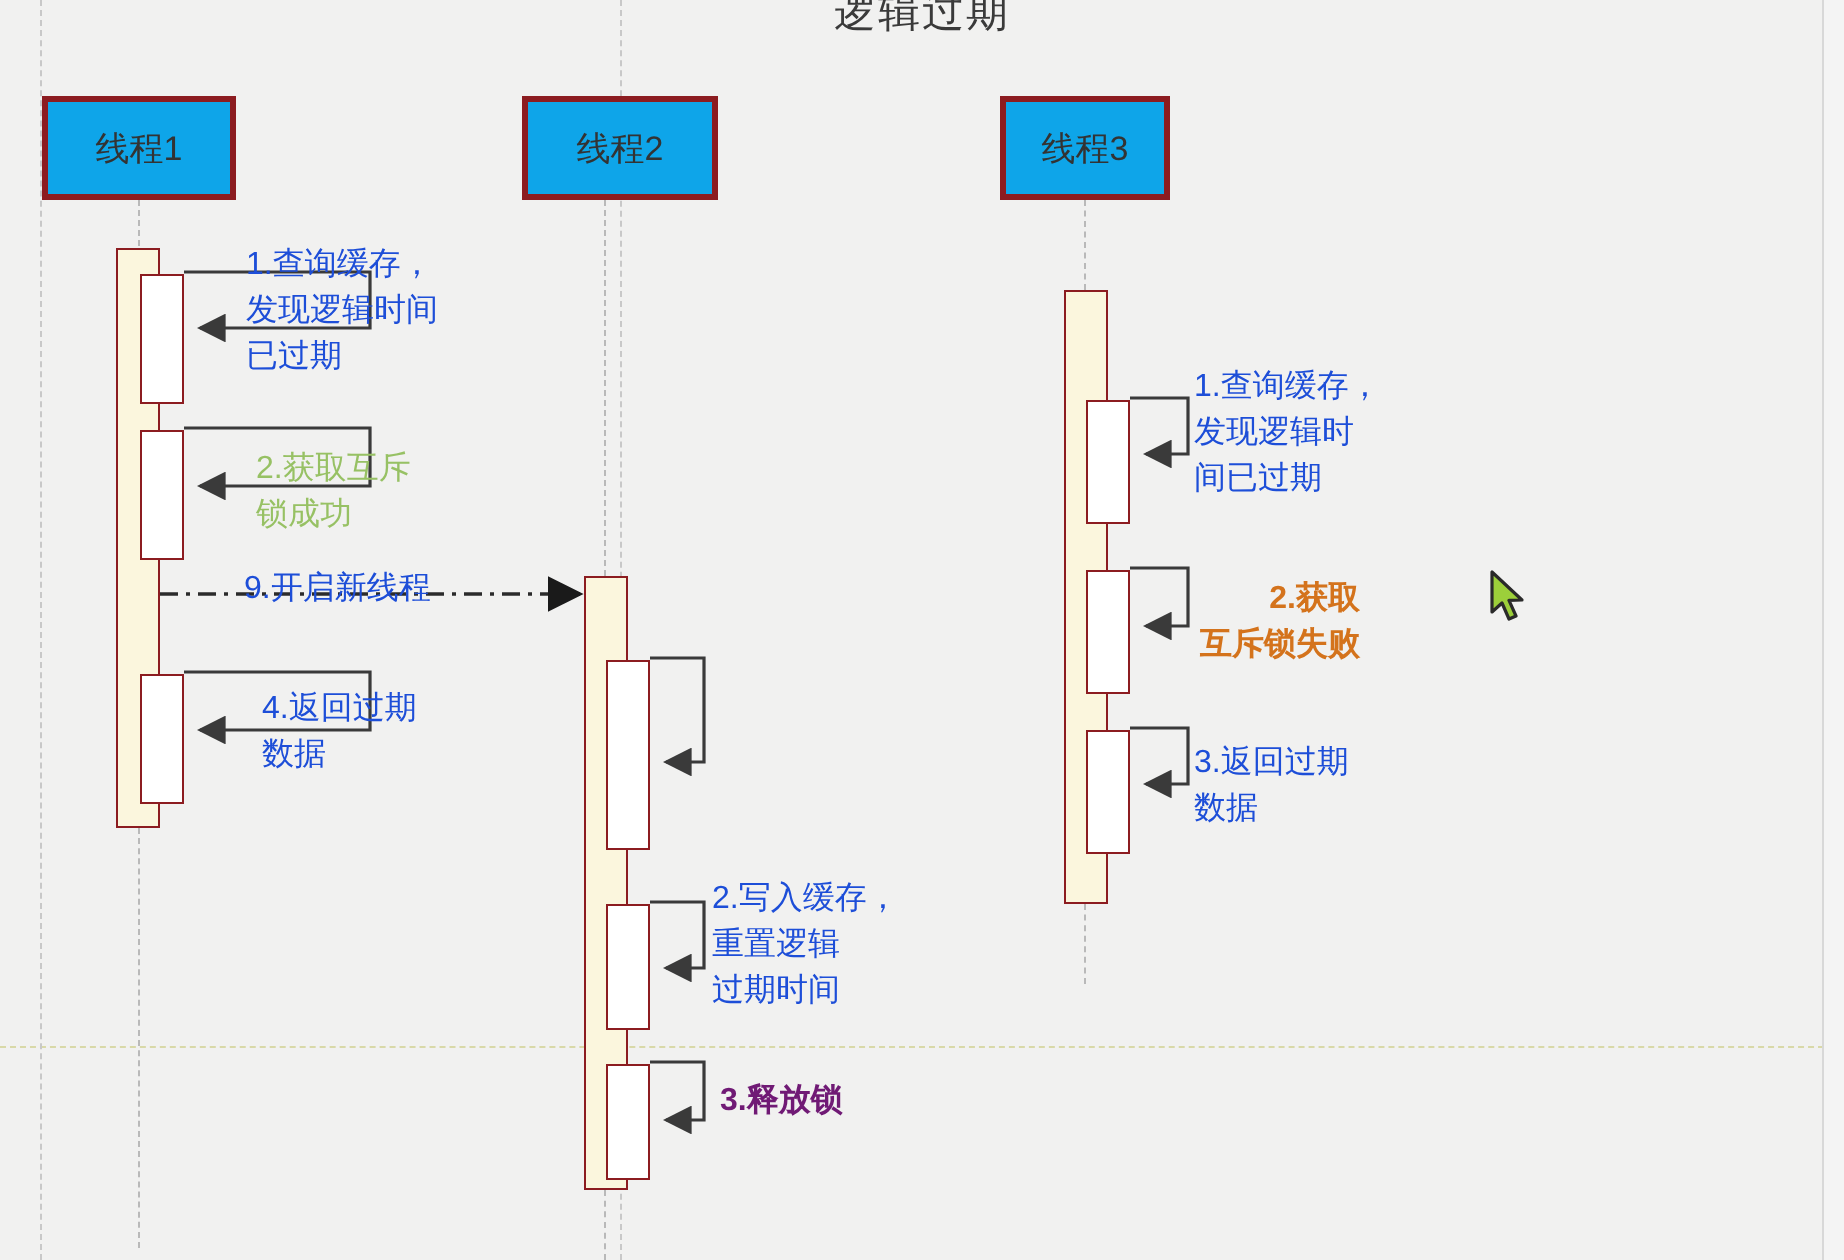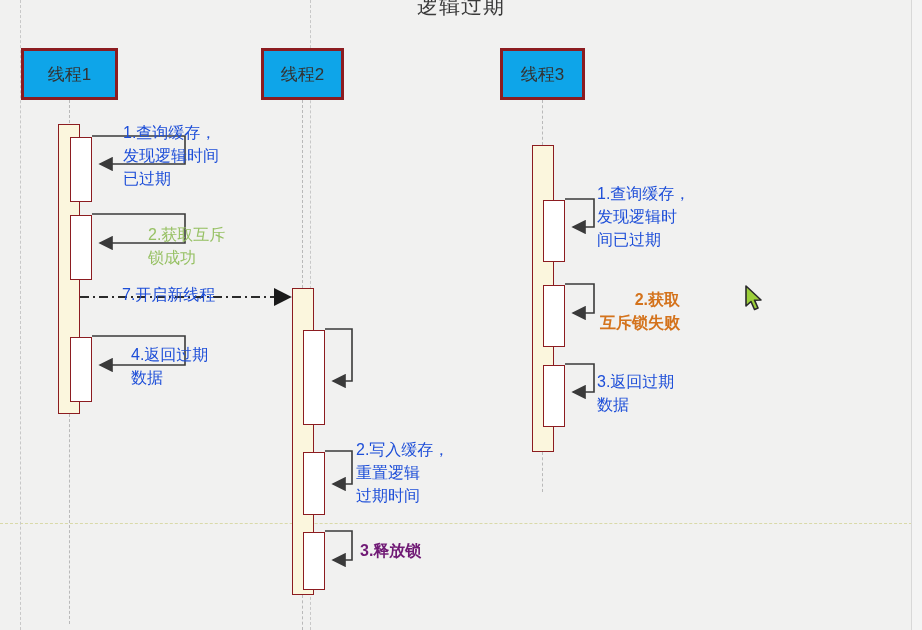--- a/index.html
+++ b/index.html
@@ -148,21 +148,21 @@
   </div>
   <div class="lifeline" style="left:69px; top:100px; height:28px;"></div>
   <div class="lifeline" style="left:69px; top:414px; height:210px;"></div>
 
   <div class="act-outer" style="left:58px; top:124px; width:22px; height:290px;"></div>
 
   <div class="act-inner" style="left:70px; top:137px; width:22px; height:65px;"></div>
   <div class="act-inner" style="left:70px; top:215px; width:22px; height:65px;"></div>
   <div class="act-inner" style="left:70px; top:337px; width:22px; height:65px;"></div>
 
-  <div class="thread-box" style="left:261px; top:48px; width:83px; height:52px;">
+  <div class="thread-box" style="left:261px; top:48px; width:98px; height:52px;">
     <span>线程2</span>
   </div>
   <div class="lifeline" style="left:302px; top:100px; height:188px;"></div>
   <div class="lifeline" style="left:302px; top:595px; height:35px;"></div>
 
   <div class="act-outer" style="left:292px; top:288px; width:22px; height:307px;"></div>
   <div class="act-inner" style="left:303px; top:330px; width:22px; height:95px;"></div>
   <div class="act-inner" style="left:303px; top:452px; width:22px; height:63px;"></div>
   <div class="act-inner" style="left:303px; top:532px; width:22px; height:58px;"></div>
 
@@ -218,26 +218,26 @@
       <path d="M565,284 L594,284 L594,313 L573,313" marker-end="url(#ah)"></path>
     </g>
     <g stroke="#3a3a3a" stroke-width="1.6" fill="none">
       <path d="M565,364 L594,364 L594,392 L573,392" marker-end="url(#ah)"></path>
     </g>
   </svg>
 
   <div class="label" style="left:123px; top:121px;">1.查询缓存，
 发现逻辑时间
 已过期</div>
-  <div class="label green-light" style="left:128px; top:223px;margin-left:20px;">2.获取互斥
+  <div class="label green-light" style="left:128px; top:223px;">2.获取互斥
   锁成功</div>
   <div class="label" style="left:131px; top:343px;">4.返回过期
 数据</div>
 
-  <div class="label" style="left:122px; top:283px;">7.开启新线程</div>
+  <div class="label" style="left:122px; top:283px;">9.开启新线程</div>
 
   <div class="label" style="left:356px; top:438px;">2.写入缓存，
   重置逻辑
 过期时间</div>
   <div class="label green-dark" style="left:360px; top:539px;">3.释放锁</div>
 
   <div class="label" style="left:597px; top:182px;">1.查询缓存，
 发现逻辑时
 间已过期</div>
   <div class="label orange" style="left:600px; top:288px;">2.获取

